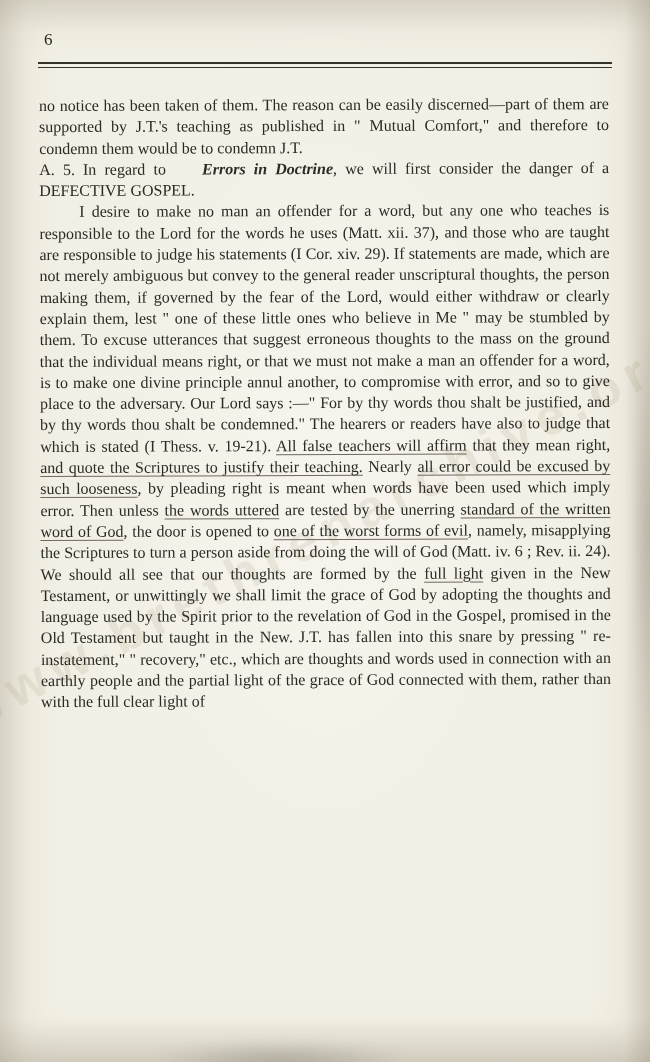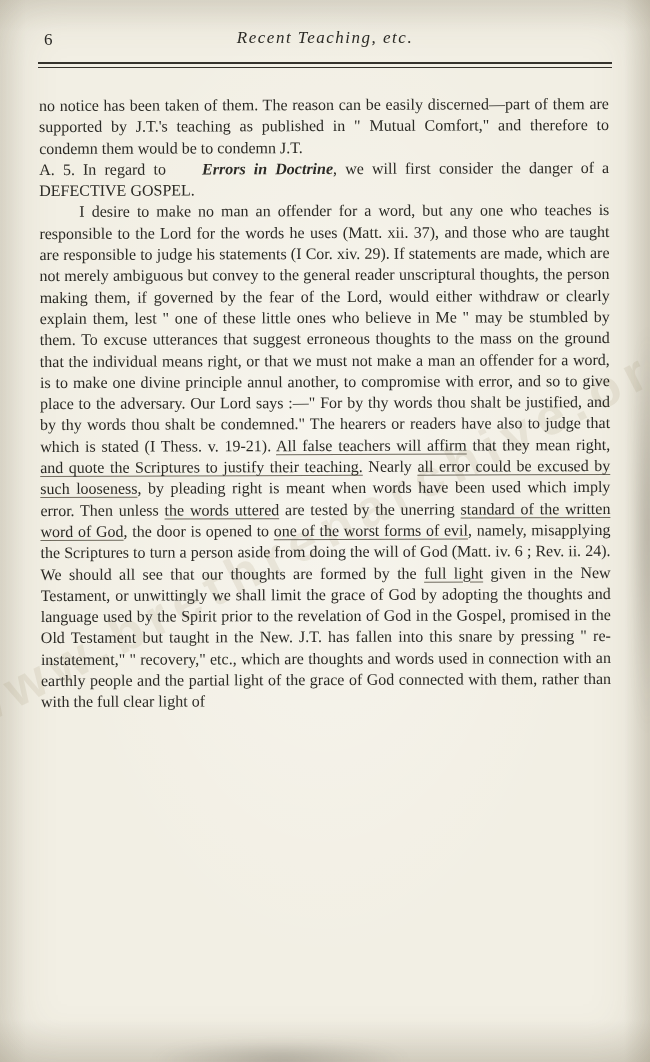--- a/index.html
+++ b/index.html
@@ -88,21 +88,20 @@
 </style>
 </head>
 <body>
 
 <div class="page">
 
   <div class="watermark">www.brethrenarchive.org</div>
 
   <div class="header">
     <span class="page-number">6</span>
-    <div class="header-title">Recent Teaching, etc.</div>
   </div>
 
   <div class="header-rule"></div>
 
   <div class="text-block">
       <p class=""><span class="seg-n">no notice has been taken of them.  The reason can be easily discerned—part of them are supported by J.T.'s teaching as published in " Mutual Comfort," and therefore to condemn them would be to condemn J.T.</span></p>
       <p class=""><span class="seg-n">A. 5.  In regard to </span><span class="seg-bi">Errors in Doctrine</span><span class="seg-n">, we will first consider the danger of a DEFECTIVE GOSPEL.</span></p>
       <p class="indent"><span class="seg-n">I desire to make no man an offender for a word, but any one who teaches is responsible to the Lord for the words he uses (Matt. xii. 37), and those who are taught are responsible to judge his statements (I Cor. xiv. 29).  If statements are made, which are not merely ambiguous but convey to the general reader unscriptural thoughts, the person making them, if governed by the fear of the Lord, would either withdraw or clearly explain them, lest " one of these little ones who believe in Me " may be stumbled by them.  To excuse utterances that suggest erroneous thoughts to the mass on the ground that the individual means right, or that we must not make a man an offender for a word, is to make one divine principle annul another, to compromise with error, and so to give place to the adversary.  Our Lord says :—" For by thy words thou shalt be justified, and by thy words thou shalt be condemned."  The hearers or readers have also to judge that which is stated (I Thess. v. 19-21).  </span><span class="seg-u">All false teachers will affirm</span><span class="seg-n"> that they mean right, </span><span class="seg-u">and quote the Scriptures to justify their teaching.</span><span class="seg-n">  Nearly </span><span class="seg-u">all error could be excused by such looseness</span><span class="seg-n">, by pleading right is meant when words have been used which imply error.  Then unless </span><span class="seg-u">the words uttered</span><span class="seg-n"> are tested by the unerring </span><span class="seg-u">standard of the written word of God</span><span class="seg-n">, the door is opened to </span><span class="seg-u">one of the worst forms of evil</span><span class="seg-n">, namely, misapplying the Scriptures to turn a person aside from doing the will of God (Matt. iv. 6 ; Rev. ii. 24).  We should all see that our thoughts are formed by the </span><span class="seg-u">full light</span><span class="seg-n"> given in the New Testament, or unwittingly we shall limit the grace of God by adopting the thoughts and language used by the Spirit prior to the revelation of God in the Gospel, promised in the Old Testament but taught in the New.  J.T. has fallen into this snare by pressing " re-instatement," " recovery," etc., which are thoughts and words used in connection with an earthly people and the partial light of the grace of God connected with them, rather than with the full clear light of</span></p>
     </div>
 

